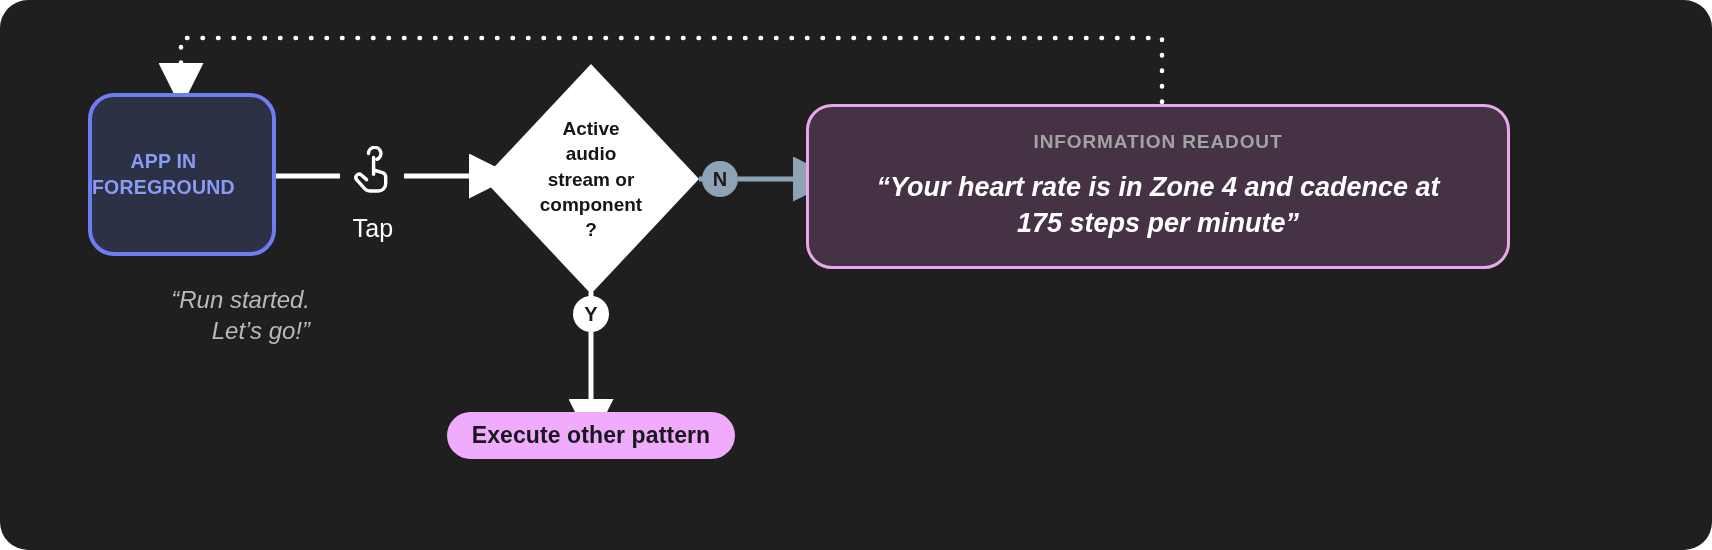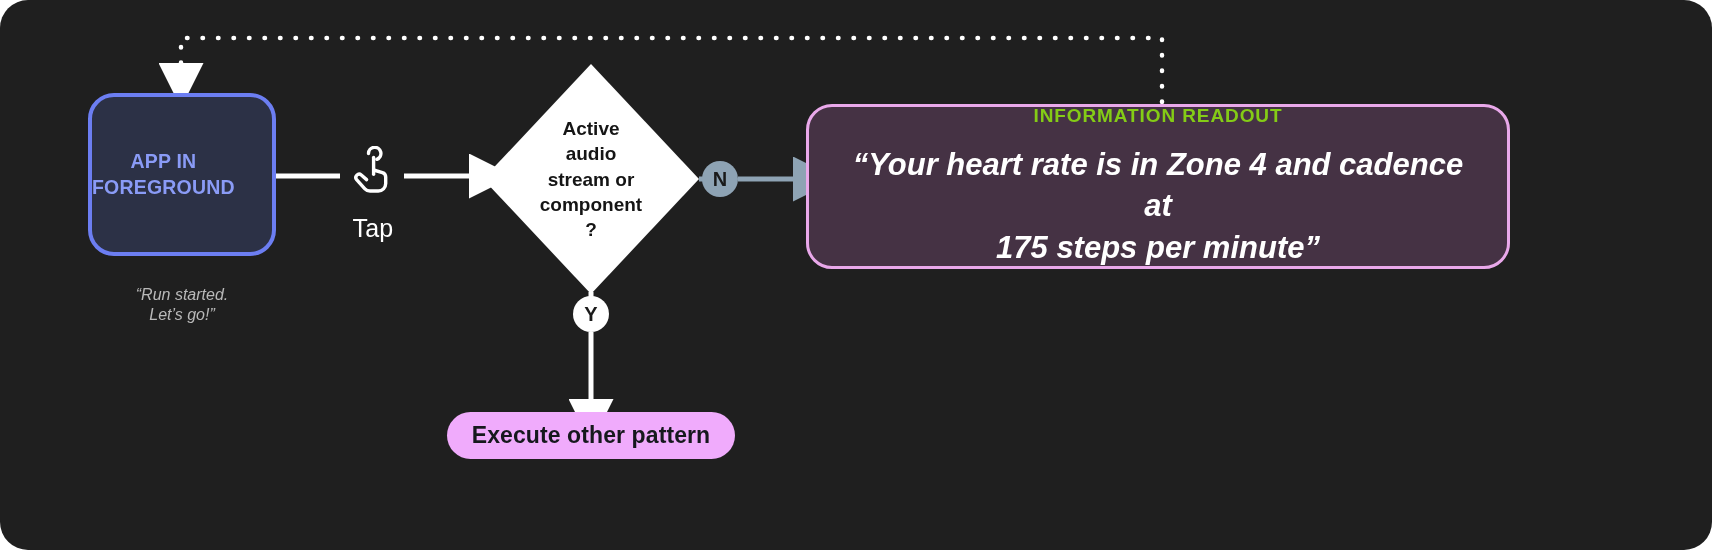--- a/index.html
+++ b/index.html
@@ -51,26 +51,26 @@
     font-size: 19.5px;
     font-weight: bold;
     line-height: 1.32;
     text-align: center;
     letter-spacing: 0.2px;
     white-space: pre-line;
   }
 
   #app-caption {
     position: absolute;
-    left: 70px;
+    left: 86px;
     top: 285px;
     width: 224px;
-    text-align: center;
+    text-align: right;
     color: #b9b9b9;
-    font-size: 16px;
+    font-size: 24px;
     font-style: italic;
     line-height: 1.28;
     white-space: pre-line;
   }
 
   
   #tap-group {
     position: absolute;
     left: 337px;
     top: 146px;
@@ -155,29 +155,29 @@
     background: #453244;
     border: 3px solid #e9a8ea;
     border-radius: 26px;
     display: flex;
     flex-direction: column;
     align-items: center;
     justify-content: center;
     padding: 0 26px;
   }
   #readout-node .readout-title {
-    color: #84cc16;
+    color: #a3a3a3;
     font-size: 19px;
     font-weight: bold;
     letter-spacing: 0.9px;
     margin-bottom: 17px;
   }
   #readout-node .readout-body {
     color: #ffffff;
-    font-size: 31px;
+    font-size: 27px;
     font-weight: bold;
     font-style: italic;
     line-height: 1.33;
     text-align: center;
     white-space: pre-line;
   }
 
   
   #execute-pill {
     position: absolute;

